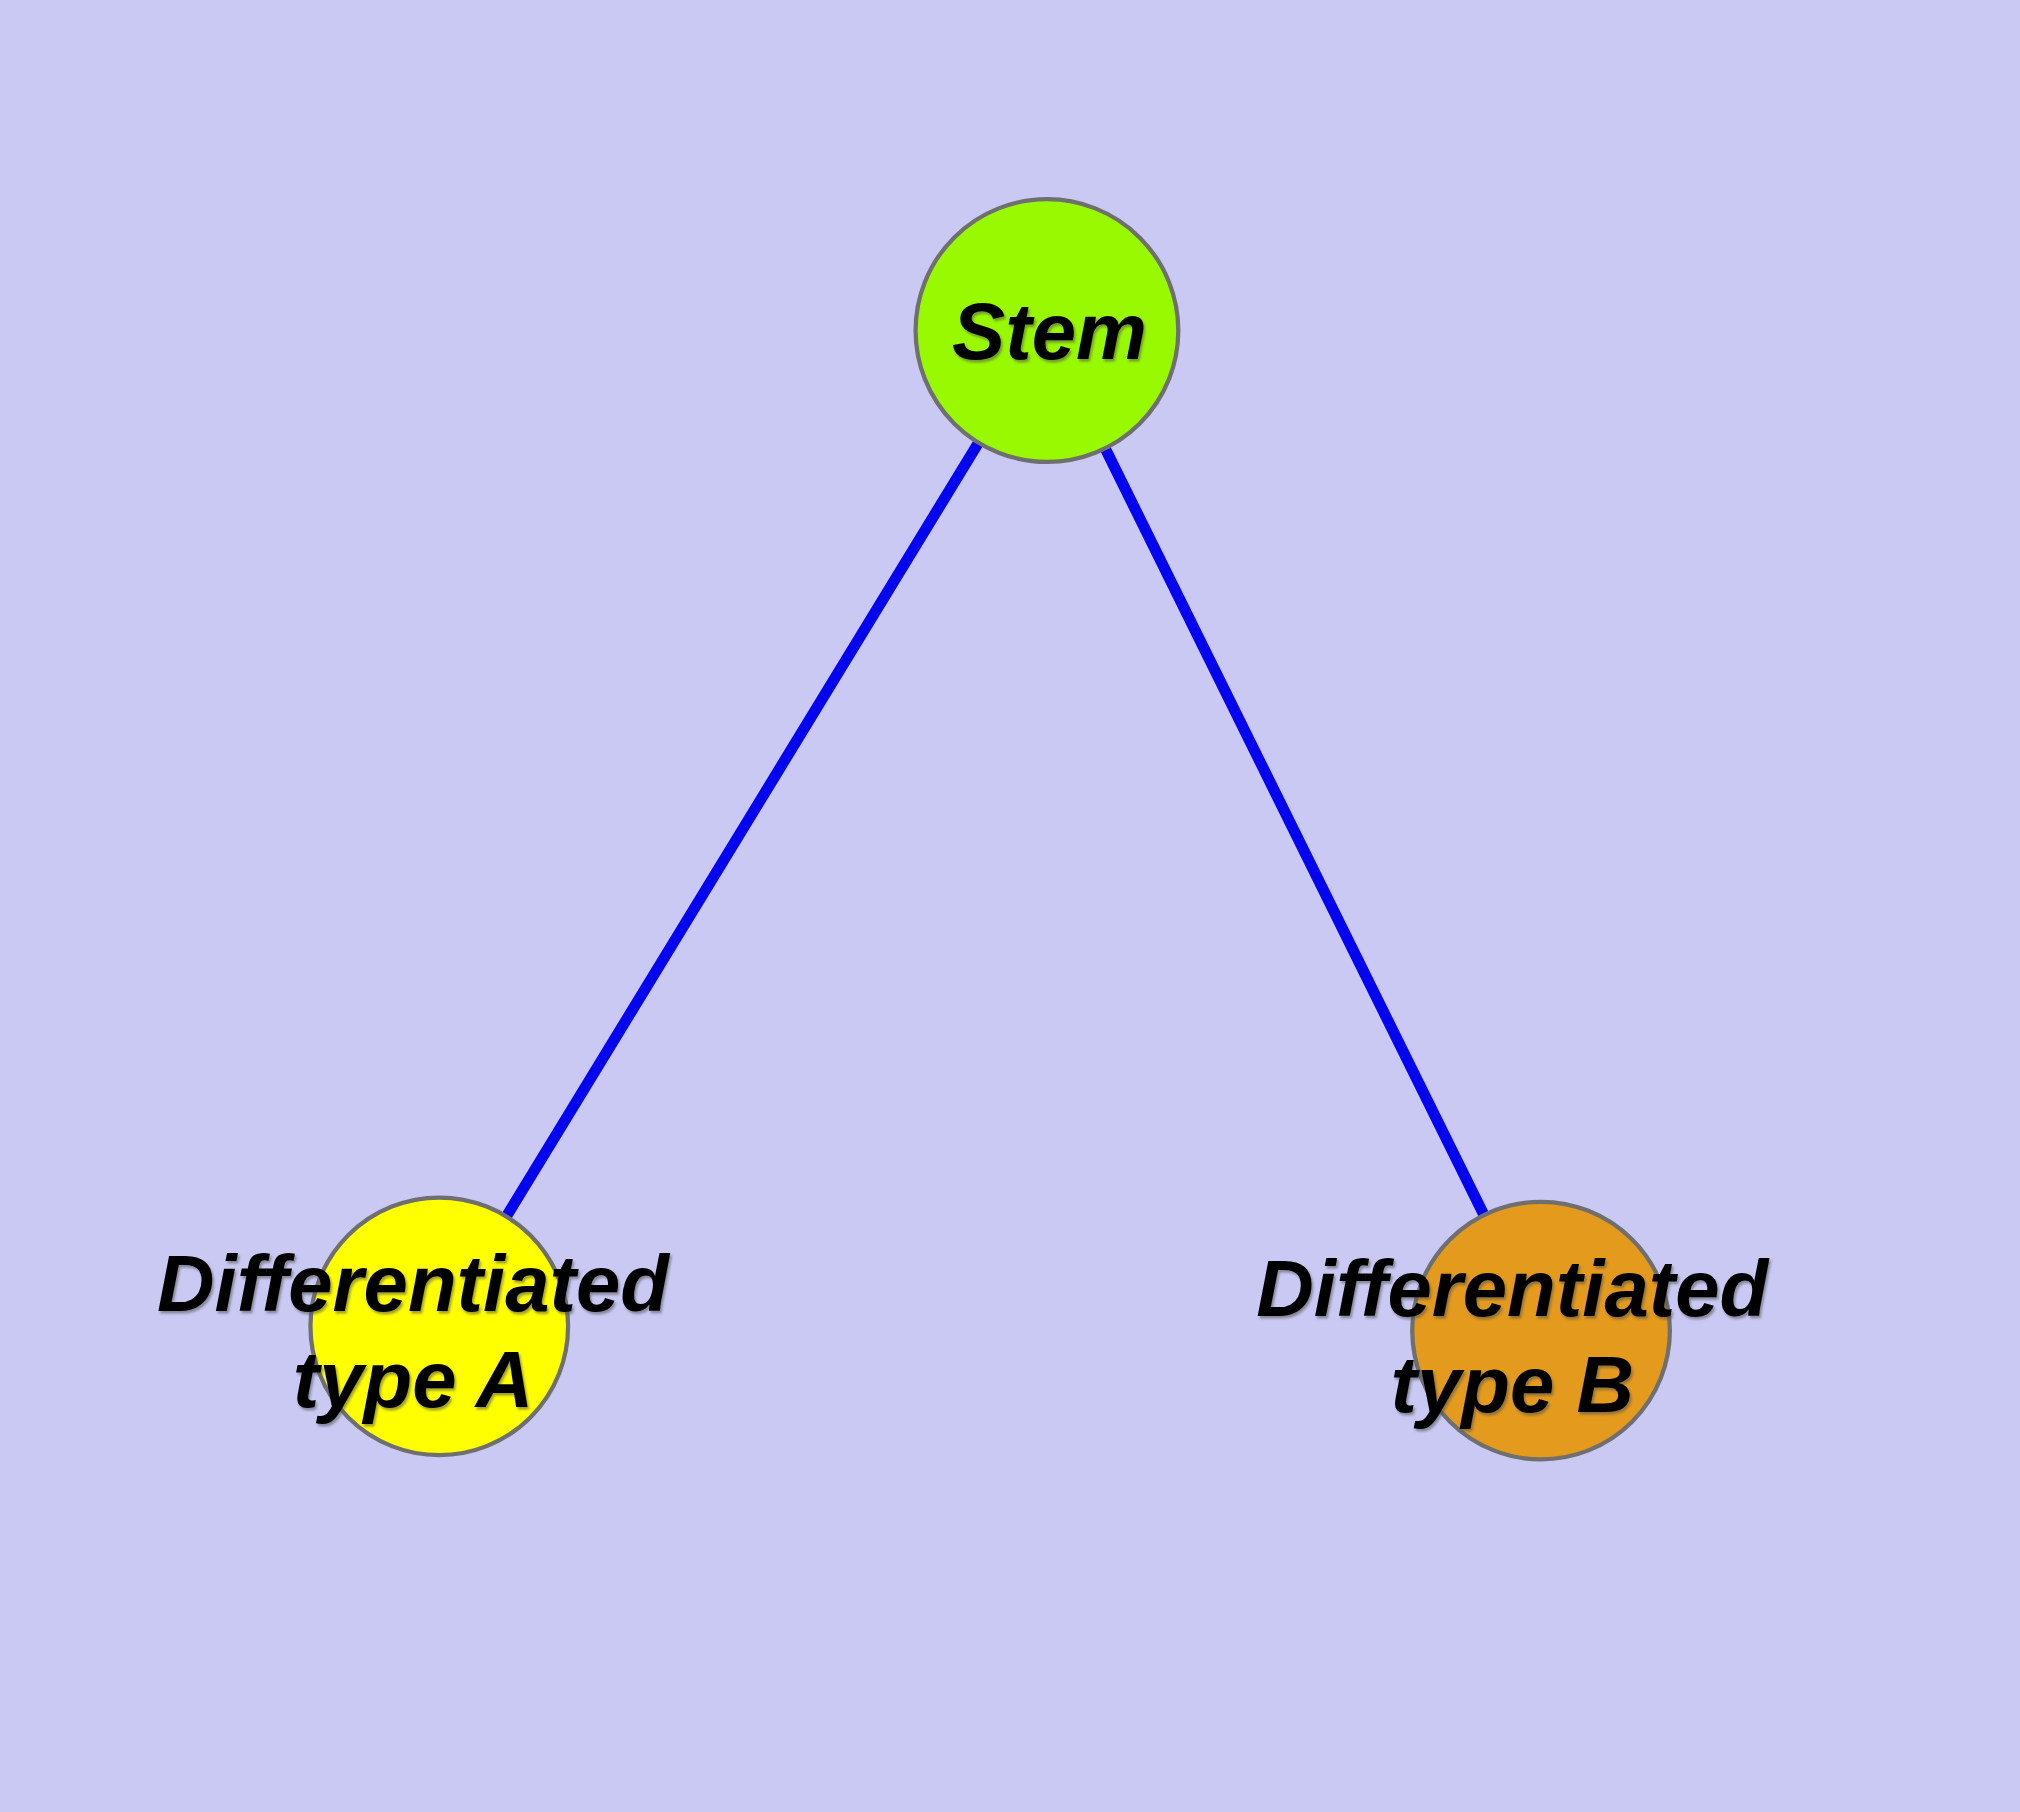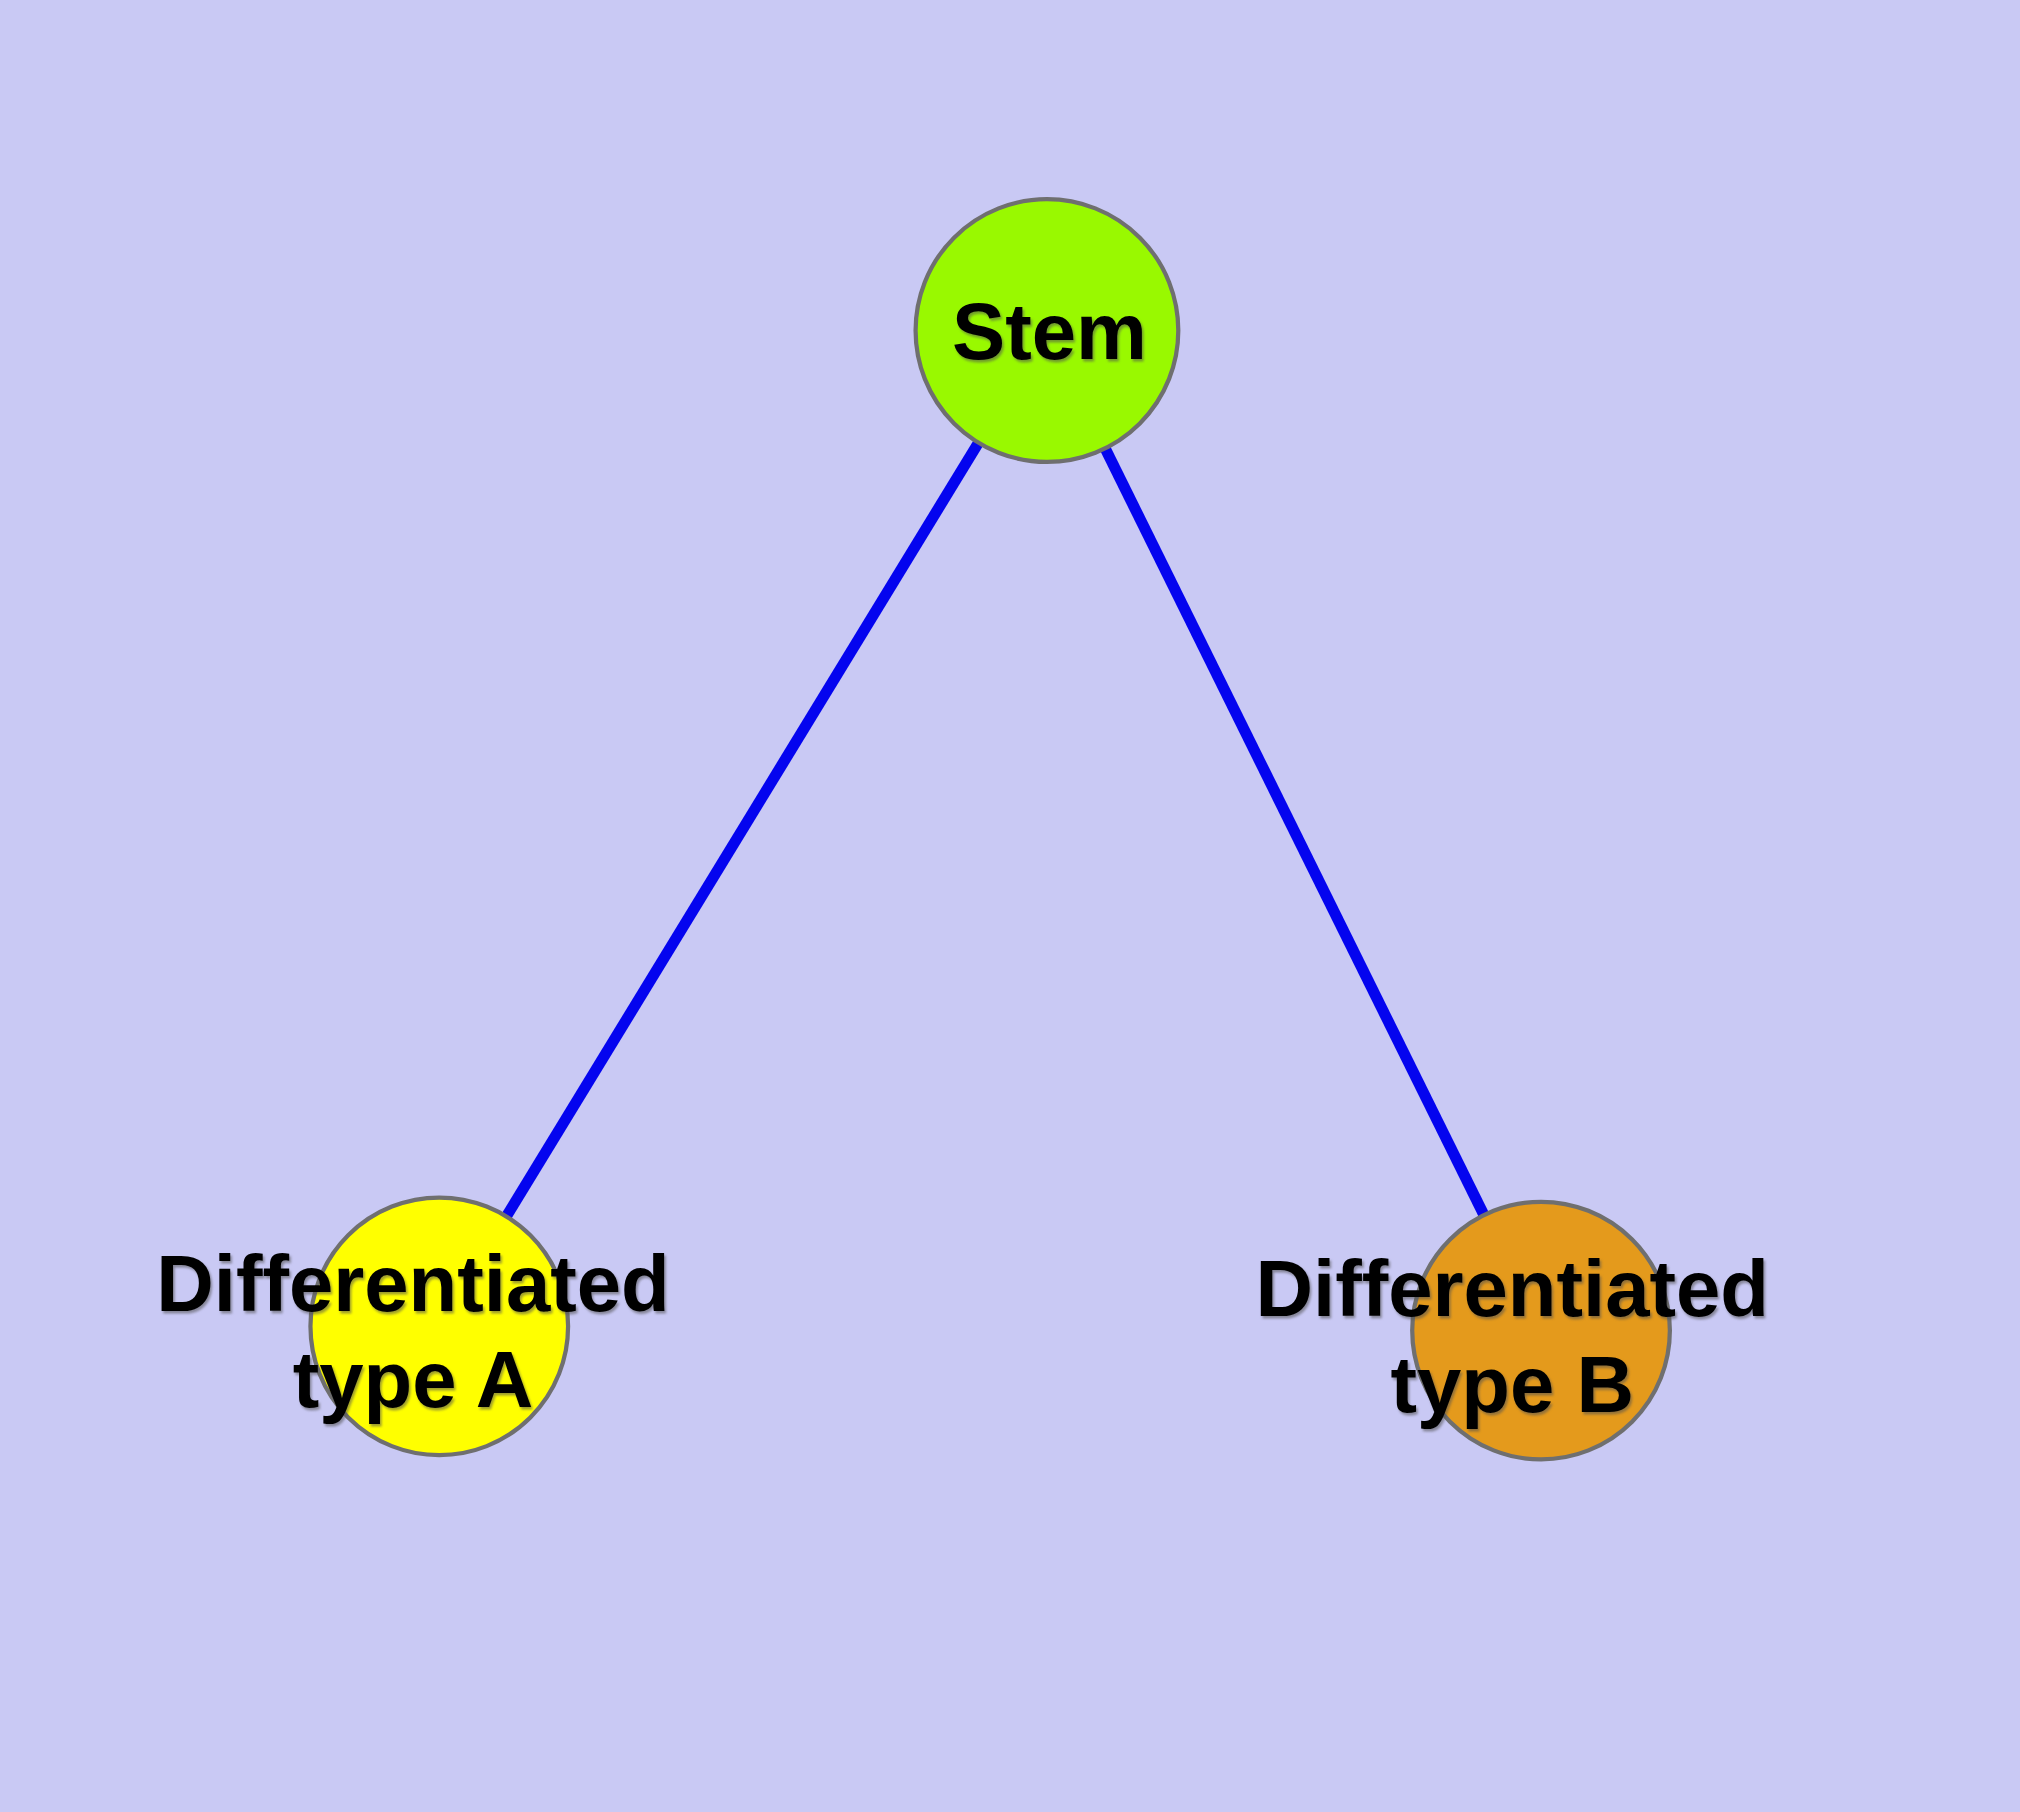--- a/index.html
+++ b/index.html
@@ -7,20 +7,21 @@
     padding: 0;
     width: 2021px;
     height: 1812px;
     overflow: hidden;
     background: #c9c9f4;
   }
   .stage {
     position: relative;
     width: 2021px;
     height: 1604px;
+    font-style: italic;
   }
   svg {
     display: block;
     width: 2021px;
     height: 1812px;
   }
   .edge {
     fill: none;
     stroke-width: 13px;
     stroke-linecap: butt;

